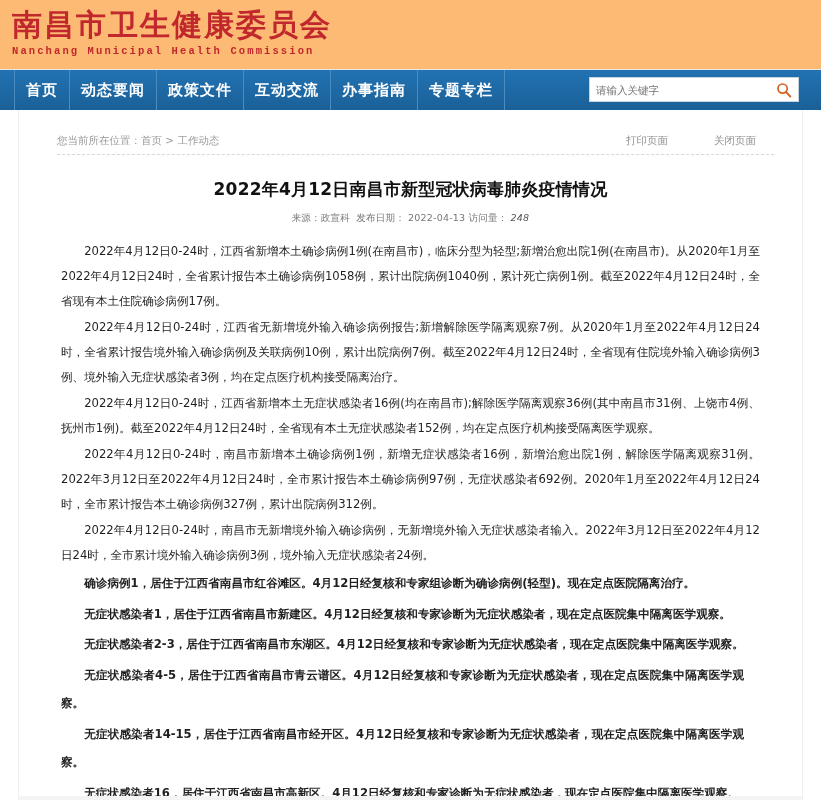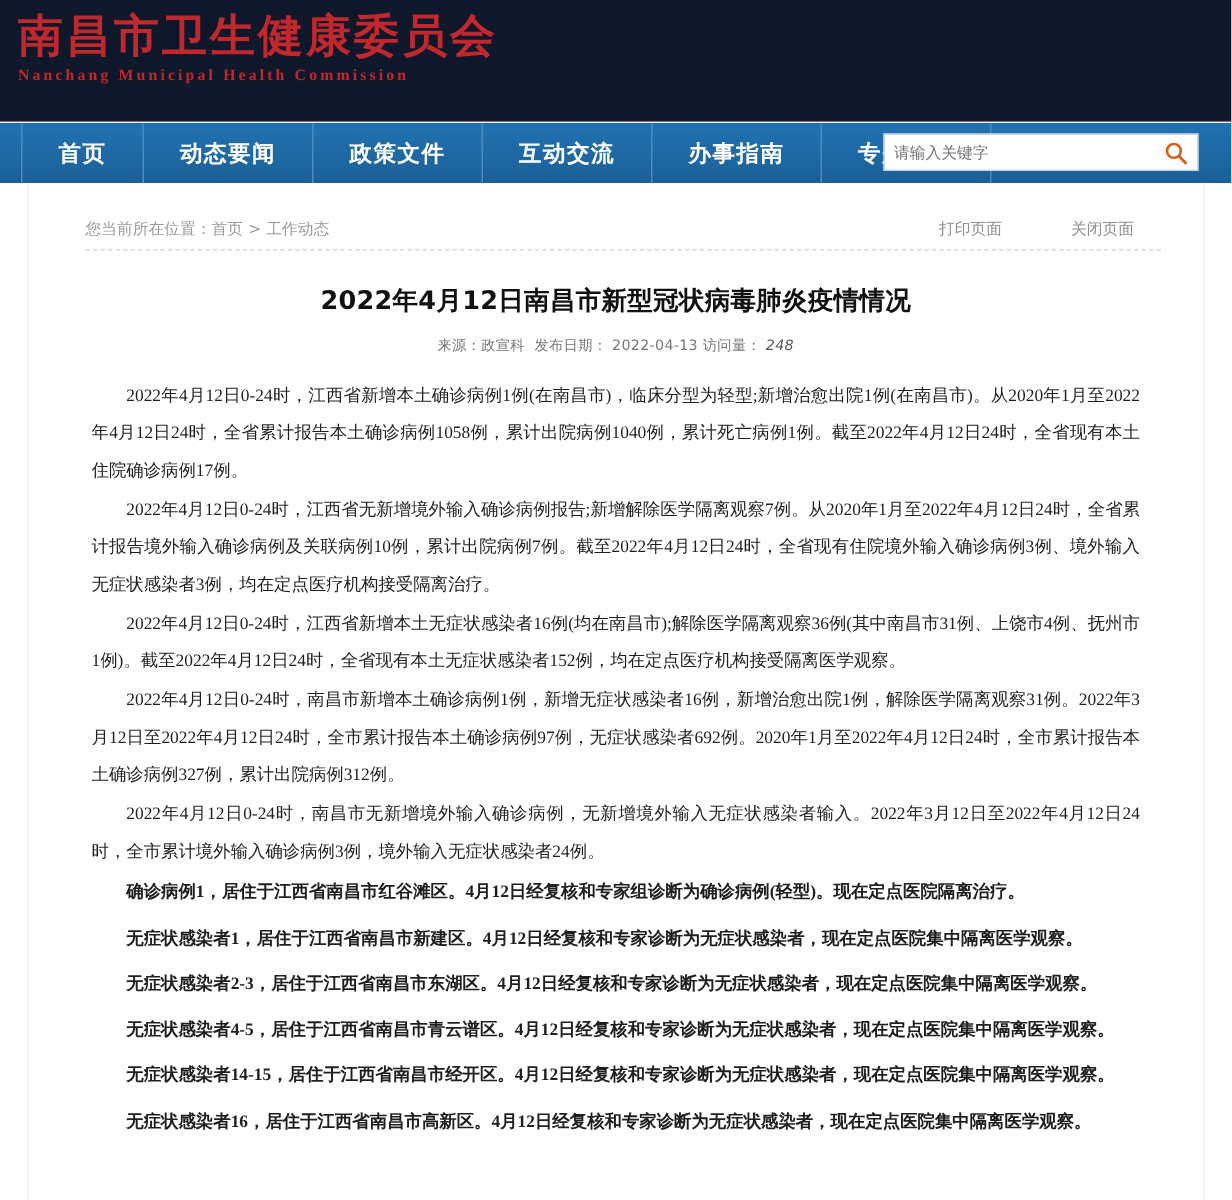--- a/index.html
+++ b/index.html
@@ -17,42 +17,42 @@
   .page {
     width: 821px;
     height: 800px;
     position: relative;
     background: #ffffff;
     box-sizing: border-box;
   }
 
   
   .header {
-    height: 82px;
-    background: #0f172a;
+    height: 70px;
+    background: #fdba74;
     position: relative;
     border-bottom: 1px solid #e8e8e8;
     box-sizing: border-box;
   }
   .logo {
     position: absolute;
     left: 12px;
     top: 8px;
   }
   .logo-cn {
     font-family: "DejaVu Sans", sans-serif;
     font-size: 30px;
     font-weight: bold;
     color: #c1282d;
     letter-spacing: 2px;
     line-height: 34px;
     white-space: nowrap;
   }
   .logo-en {
-    font-family: Liberation Serif, serif;
+    font-family: Liberation Mono, monospace;
     font-size: 10.5px;
     font-weight: bold;
     color: #c1282d;
     letter-spacing: 2.1px;
     margin-top: 3px;
     white-space: nowrap;
   }
 
   
   .nav {
@@ -64,21 +64,21 @@
     position: relative;
   }
   .nav-items {
     display: flex;
     align-items: stretch;
   }
   .nav-item {
     display: flex;
     align-items: center;
     justify-content: center;
-    padding: 0 24px;
+    padding: 0 11px;
     color: #ffffff;
     font-size: 15px;
     font-weight: bold;
     font-family: "DejaVu Sans", sans-serif;
     letter-spacing: 1px;
     border-right: 1px solid #4a8cc0;
     cursor: pointer;
     white-space: nowrap;
   }
   .nav-item:first-child {
@@ -188,21 +188,20 @@
     margin-top: 14px;
     font-size: 11.6px;
     line-height: 25px;
     color: #1f1f1f;
     font-family: "DejaVu Sans", sans-serif;
     text-align: justify;
   }
   .art-body p {
     margin: 0 0 1px 0;
     text-indent: 2em;
-    font-family: Liberation Serif, serif;
   }
   .art-body p.case {
     font-weight: bold;
     text-indent: 2em;
     margin: 0 16px 2px 0;
     line-height: 28.5px;
   }
   .footer-line {
     position: absolute;
     left: 0;

